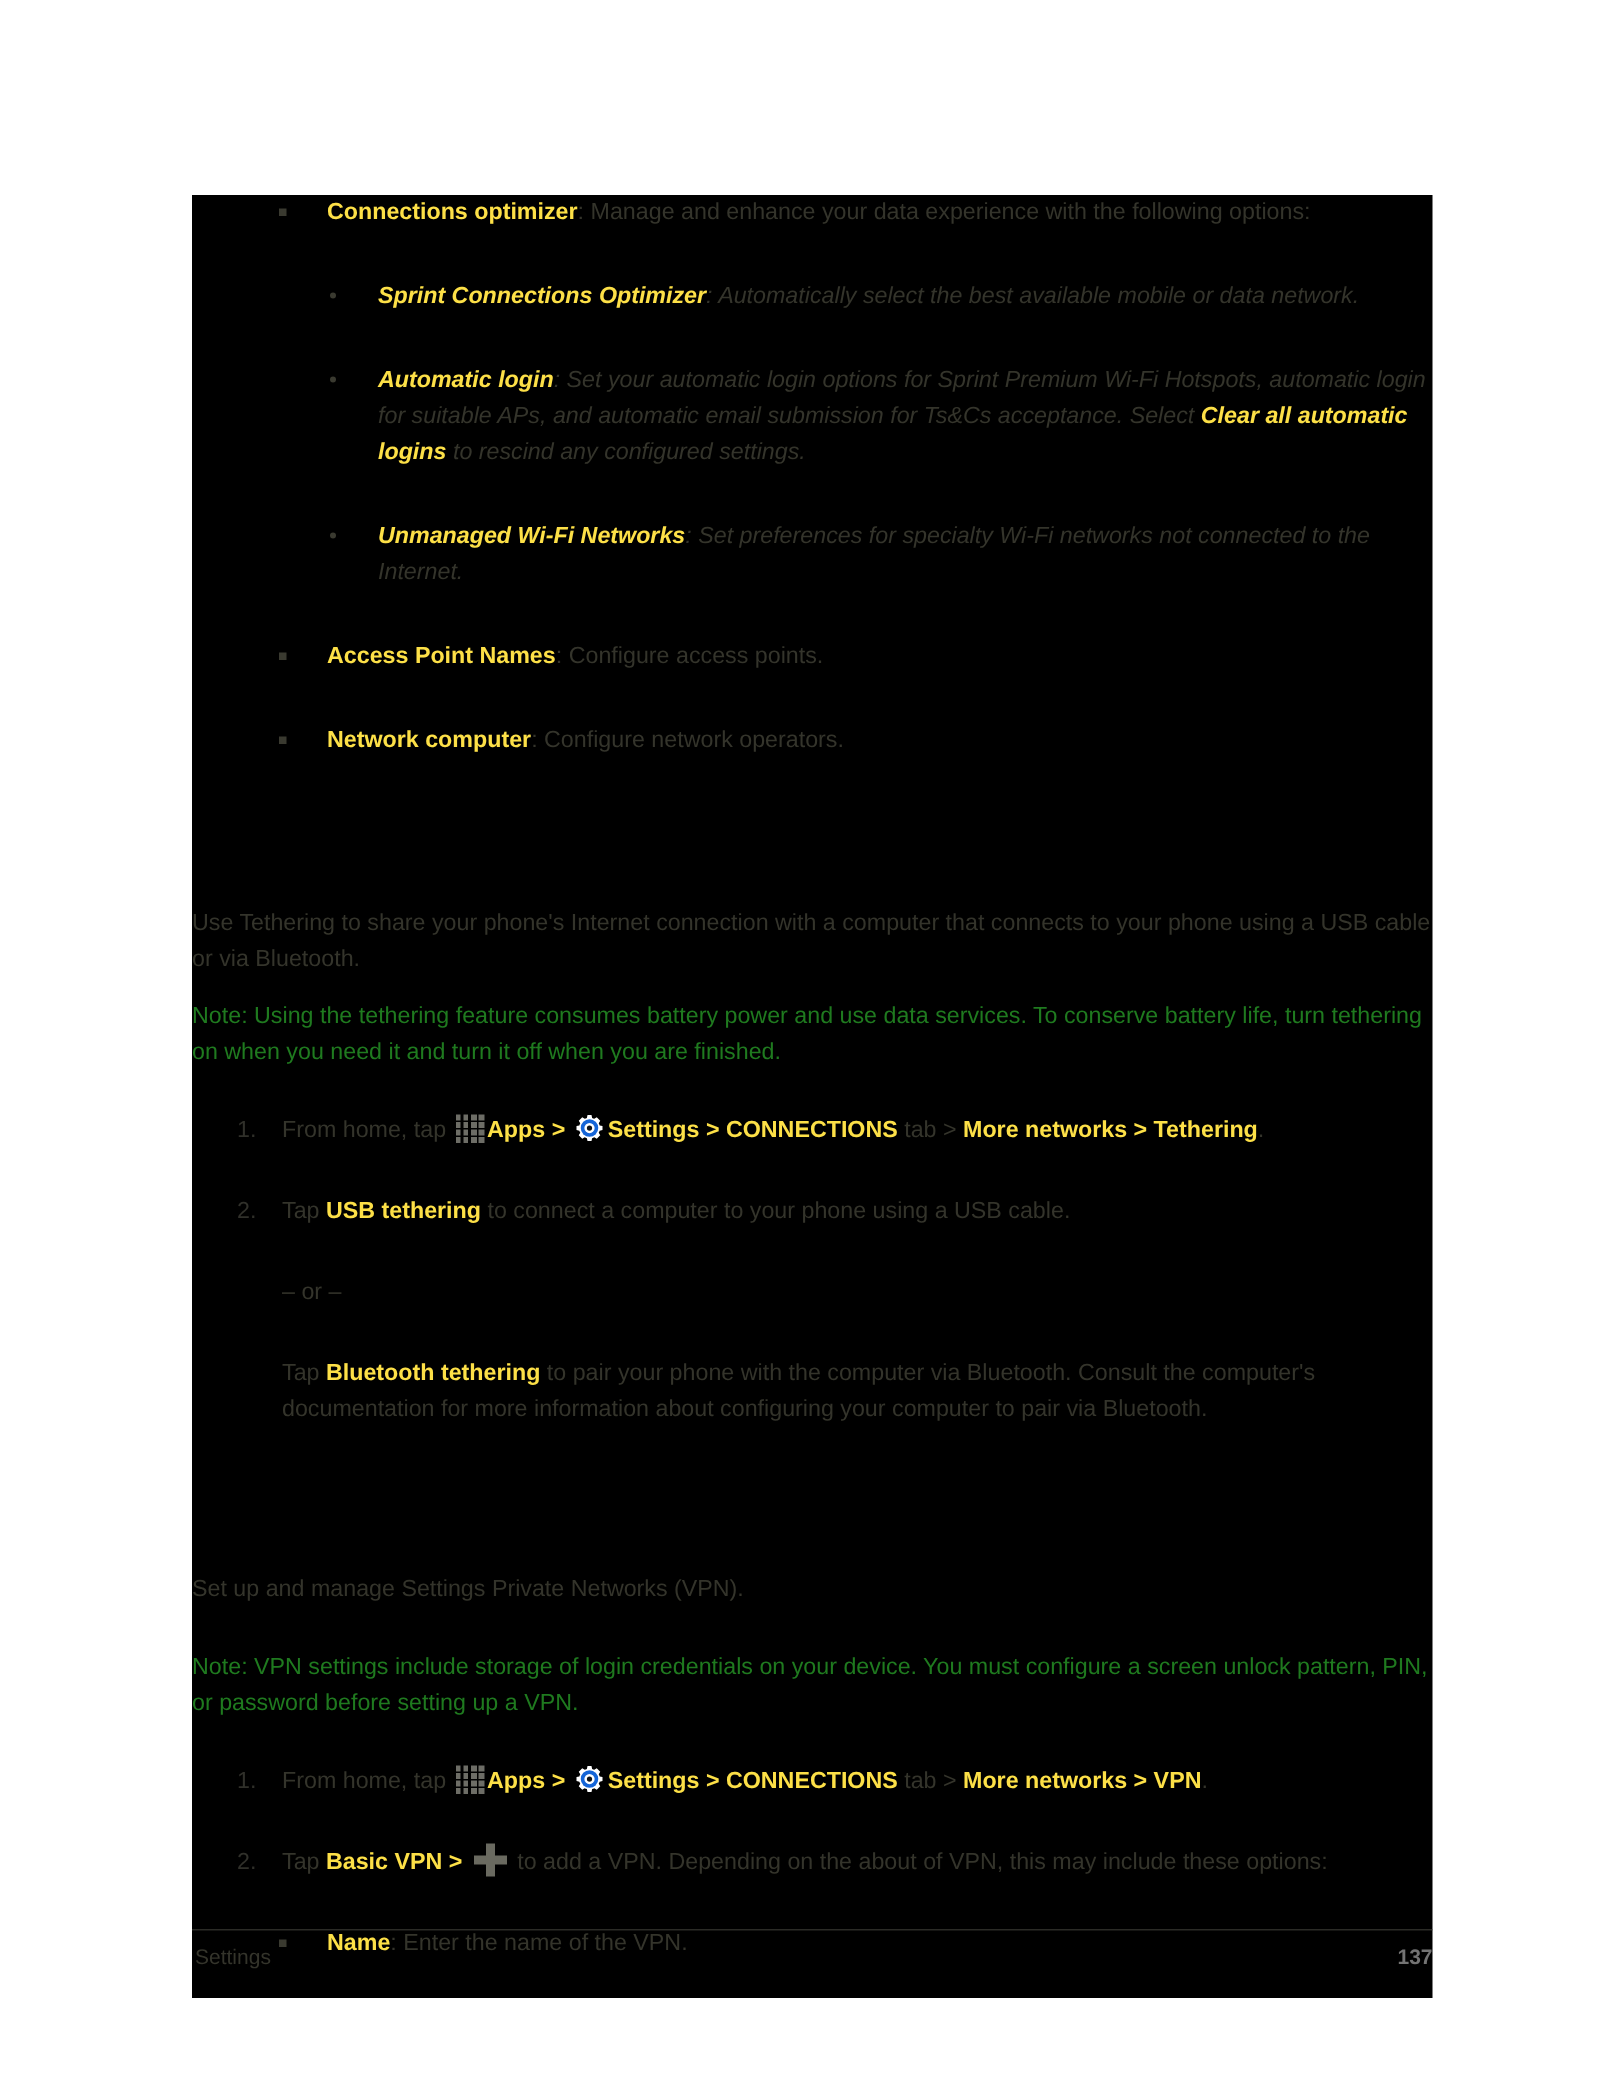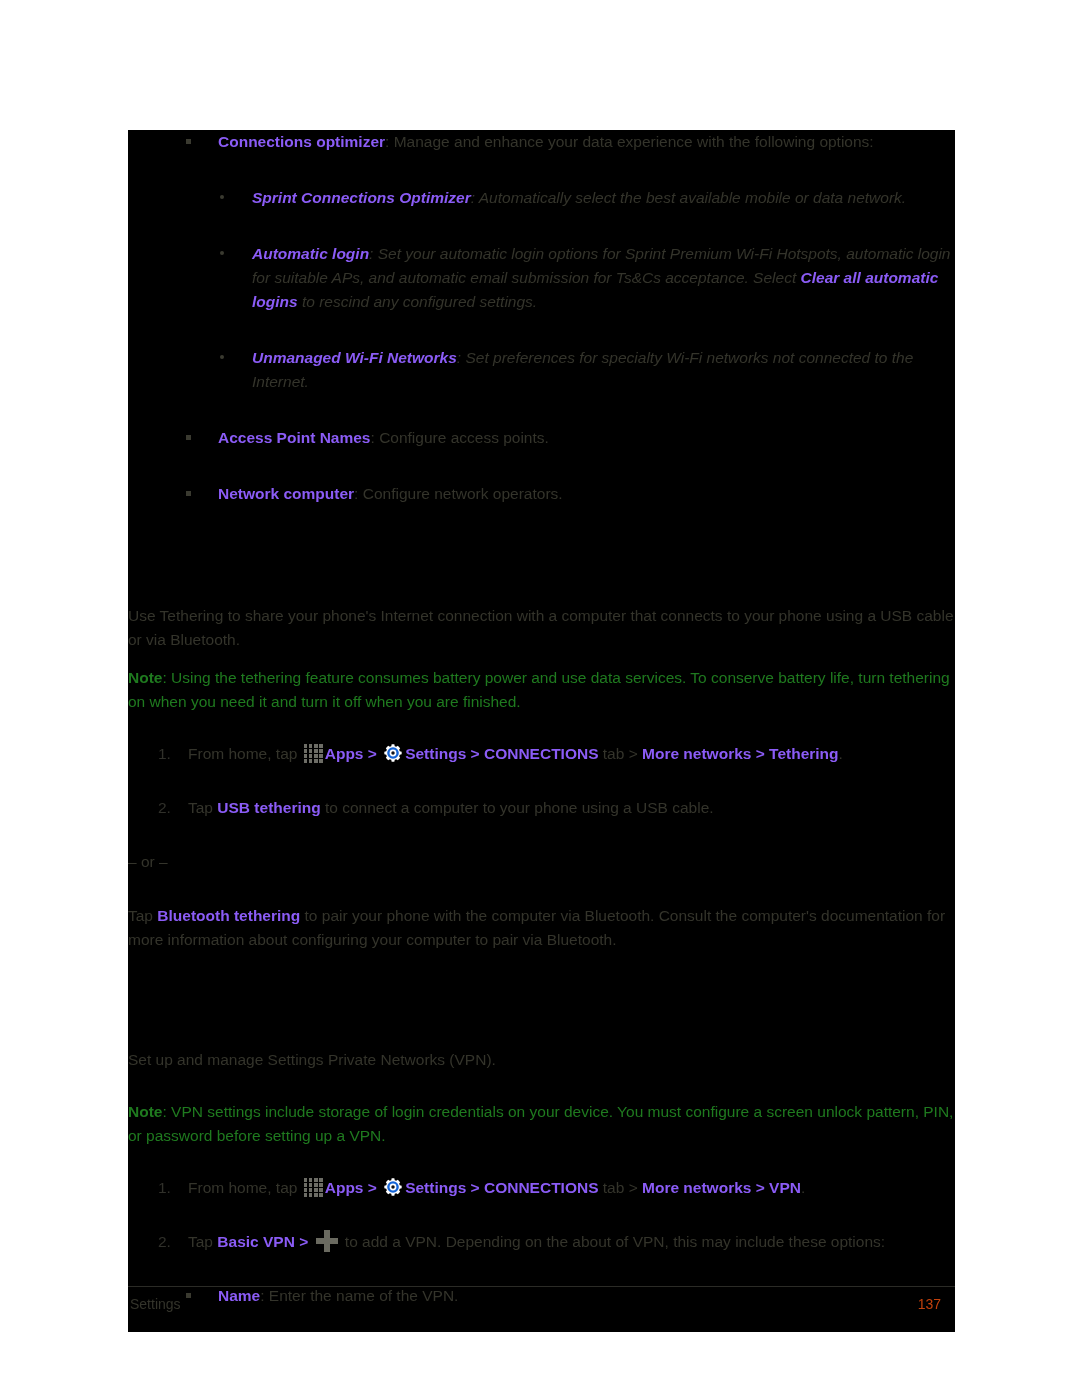--- a/index.html
+++ b/index.html
@@ -33,29 +33,29 @@
   }
 
   
   .body-text {
     color: #34342b;
     font-size: 15.5px;
     line-height: 24px;
     font-family: "Liberation Sans", sans-serif;
   }
   b, .b {
-    color: #8b5cf6;
+    color: #fde047;
     font-weight: bold;
   }
   .note {
     color: #1f7a1f;
     font-size: 15.5px;
     line-height: 24px;
   }
-  .note b { color: #1f7a1f; font-weight: bold; }
+  .note b { color: #1f7a1f; font-weight: normal; }
 
   
   .section-heading {
     color: #000000;
     font-size: 19px;
     line-height: 26px;
     font-weight: bold;
     margin: 0;
     padding: 0;
     height: 26px;
@@ -99,20 +99,21 @@
   }
   .step > .num {
     position: absolute;
     left: 30px;
     top: 0;
     color: #30302a;
     font-size: 15.5px;
     line-height: 24px;
   }
   .step-sub {
+    padding-left: 60px;
     margin-bottom: 16px;
   }
 
   .para {
     margin-bottom: 14px;
   }
 
   .gap-sm  { height: 14px; }
   .gap-lg  { height: 40px; }
 
@@ -181,24 +182,25 @@
   }
   #footer .left {
     position: absolute;
     left: 2px;
     top: 9px;
     color: #34342b;
     font-size: 14px;
   }
   #footer .right {
     position: absolute;
-    right: 14px;
+    right: 0;
     top: 9px;
-    color: #c2410c;
+    color: #737373;
     font-size: 14px;
+    font-weight: bold;
   }
 </style>
 </head>
 <body>
 
 <div id="page">
   <div class="content">
 
     <div>
 

